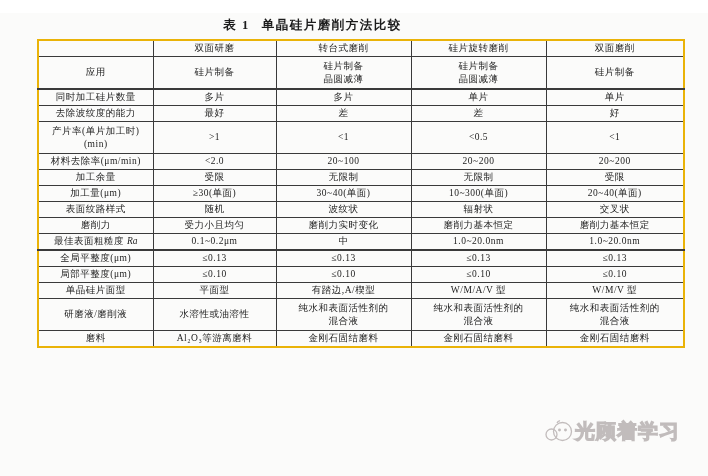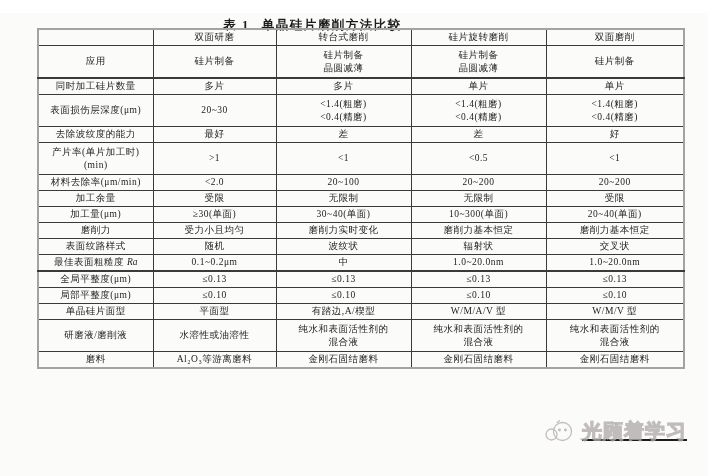--- a/index.html
+++ b/index.html
@@ -8,36 +8,35 @@
     background:#ffffff;color:#1c1c1c;
     font-family:"Liberation Serif","DejaVu Serif",serif;
   }
   .scan-band{position:absolute;left:0;top:13px;width:708px;height:463px;background:#fbfbfa;}
   .doc-title{
     position:absolute;top:17px;left:0;width:625px;text-align:center;
     font-weight:bold;font-size:12.5px;letter-spacing:1.5px;white-space:nowrap;
   }
   .doc-title .gap{display:inline-block;width:12px;}
   table.cmp{
-    position:absolute;left:37px;top:28px;border-collapse:collapse;table-layout:fixed;
-    border:2px solid #a3a3a3;background:transparent;
+    position:absolute;left:37px;top:39px;border-collapse:collapse;table-layout:fixed;
+    border:2px solid #eab308;background:transparent;
   }
   table.cmp th, table.cmp td{
     border:1px solid #3a3a3a;text-align:center;vertical-align:middle;
     font-size:9.5px;font-weight:normal;line-height:1.3;padding:0 2px;
     white-space:pre-line;letter-spacing:0.5px;color:#1c1c1c;
   }
   table.cmp tr.h17 th, table.cmp tr.h17 td{height:15px;}
   table.cmp tr.tall td{height:31px;}
   table.cmp tr.sep td{border-bottom-width:2px;}
   table.cmp td i{font-style:italic;letter-spacing:0;}
   .watermark{
-    position:absolute;left:544px;top:418px;z-index:5;display:flex;align-items:center;gap:8px;
+    position:absolute;left:544px;top:418px;z-index:5;display:flex;align-items:center;gap:1px;
     pointer-events:none;
-    text-decoration:underline;
   }
   .watermark .wm-text{
     font-family:"Liberation Sans","DejaVu Sans",sans-serif;
     font-size:20px;font-weight:bold;letter-spacing:1px;
     color:rgba(246,243,243,0.18);
     -webkit-text-stroke:1.1px rgba(174,167,167,0.75);
   }
   .wm-icon{opacity:0.8;}
 </style>
 </head>
@@ -76,30 +75,20 @@
 晶圆减薄</td>
         <td>硅片制备</td>
       </tr>
       <tr class="h17">
         <td>同时加工硅片数量</td>
         <td>多片</td>
         <td>多片</td>
         <td>单片</td>
         <td>单片</td>
       </tr>
-      <tr class="tall">
-        <td>表面损伤层深度(μm)</td>
-        <td>20~30</td>
-        <td>&lt;1.4(粗磨)
-&lt;0.4(精磨)</td>
-        <td>&lt;1.4(粗磨)
-&lt;0.4(精磨)</td>
-        <td>&lt;1.4(粗磨)
-&lt;0.4(精磨)</td>
-      </tr>
       <tr class="h17">
         <td>去除波纹度的能力</td>
         <td>最好</td>
         <td>差</td>
         <td>差</td>
         <td>好</td>
       </tr>
       <tr class="tall">
         <td>产片率(单片加工时)
 (min)</td>
@@ -123,32 +112,32 @@
         <td>受限</td>
       </tr>
       <tr class="h17">
         <td>加工量(μm)</td>
         <td>≥30(单面)</td>
         <td>30~40(单面)</td>
         <td>10~300(单面)</td>
         <td>20~40(单面)</td>
       </tr>
       <tr class="h17">
+        <td>表面纹路样式</td>
+        <td>随机</td>
+        <td>波纹状</td>
+        <td>辐射状</td>
+        <td>交叉状</td>
+      </tr>
+      <tr class="h17">
         <td>磨削力</td>
         <td>受力小且均匀</td>
         <td>磨削力实时变化</td>
         <td>磨削力基本恒定</td>
         <td>磨削力基本恒定</td>
-      </tr>
-      <tr class="h17">
-        <td>表面纹路样式</td>
-        <td>随机</td>
-        <td>波纹状</td>
-        <td>辐射状</td>
-        <td>交叉状</td>
       </tr>
       <tr class="h17 sep">
         <td>最佳表面粗糙度 <i>Ra</i></td>
         <td>0.1~0.2μm</td>
         <td>中</td>
         <td>1.0~20.0nm</td>
         <td>1.0~20.0nm</td>
       </tr>
       <tr class="h17">
         <td>全局平整度(μm)</td>

